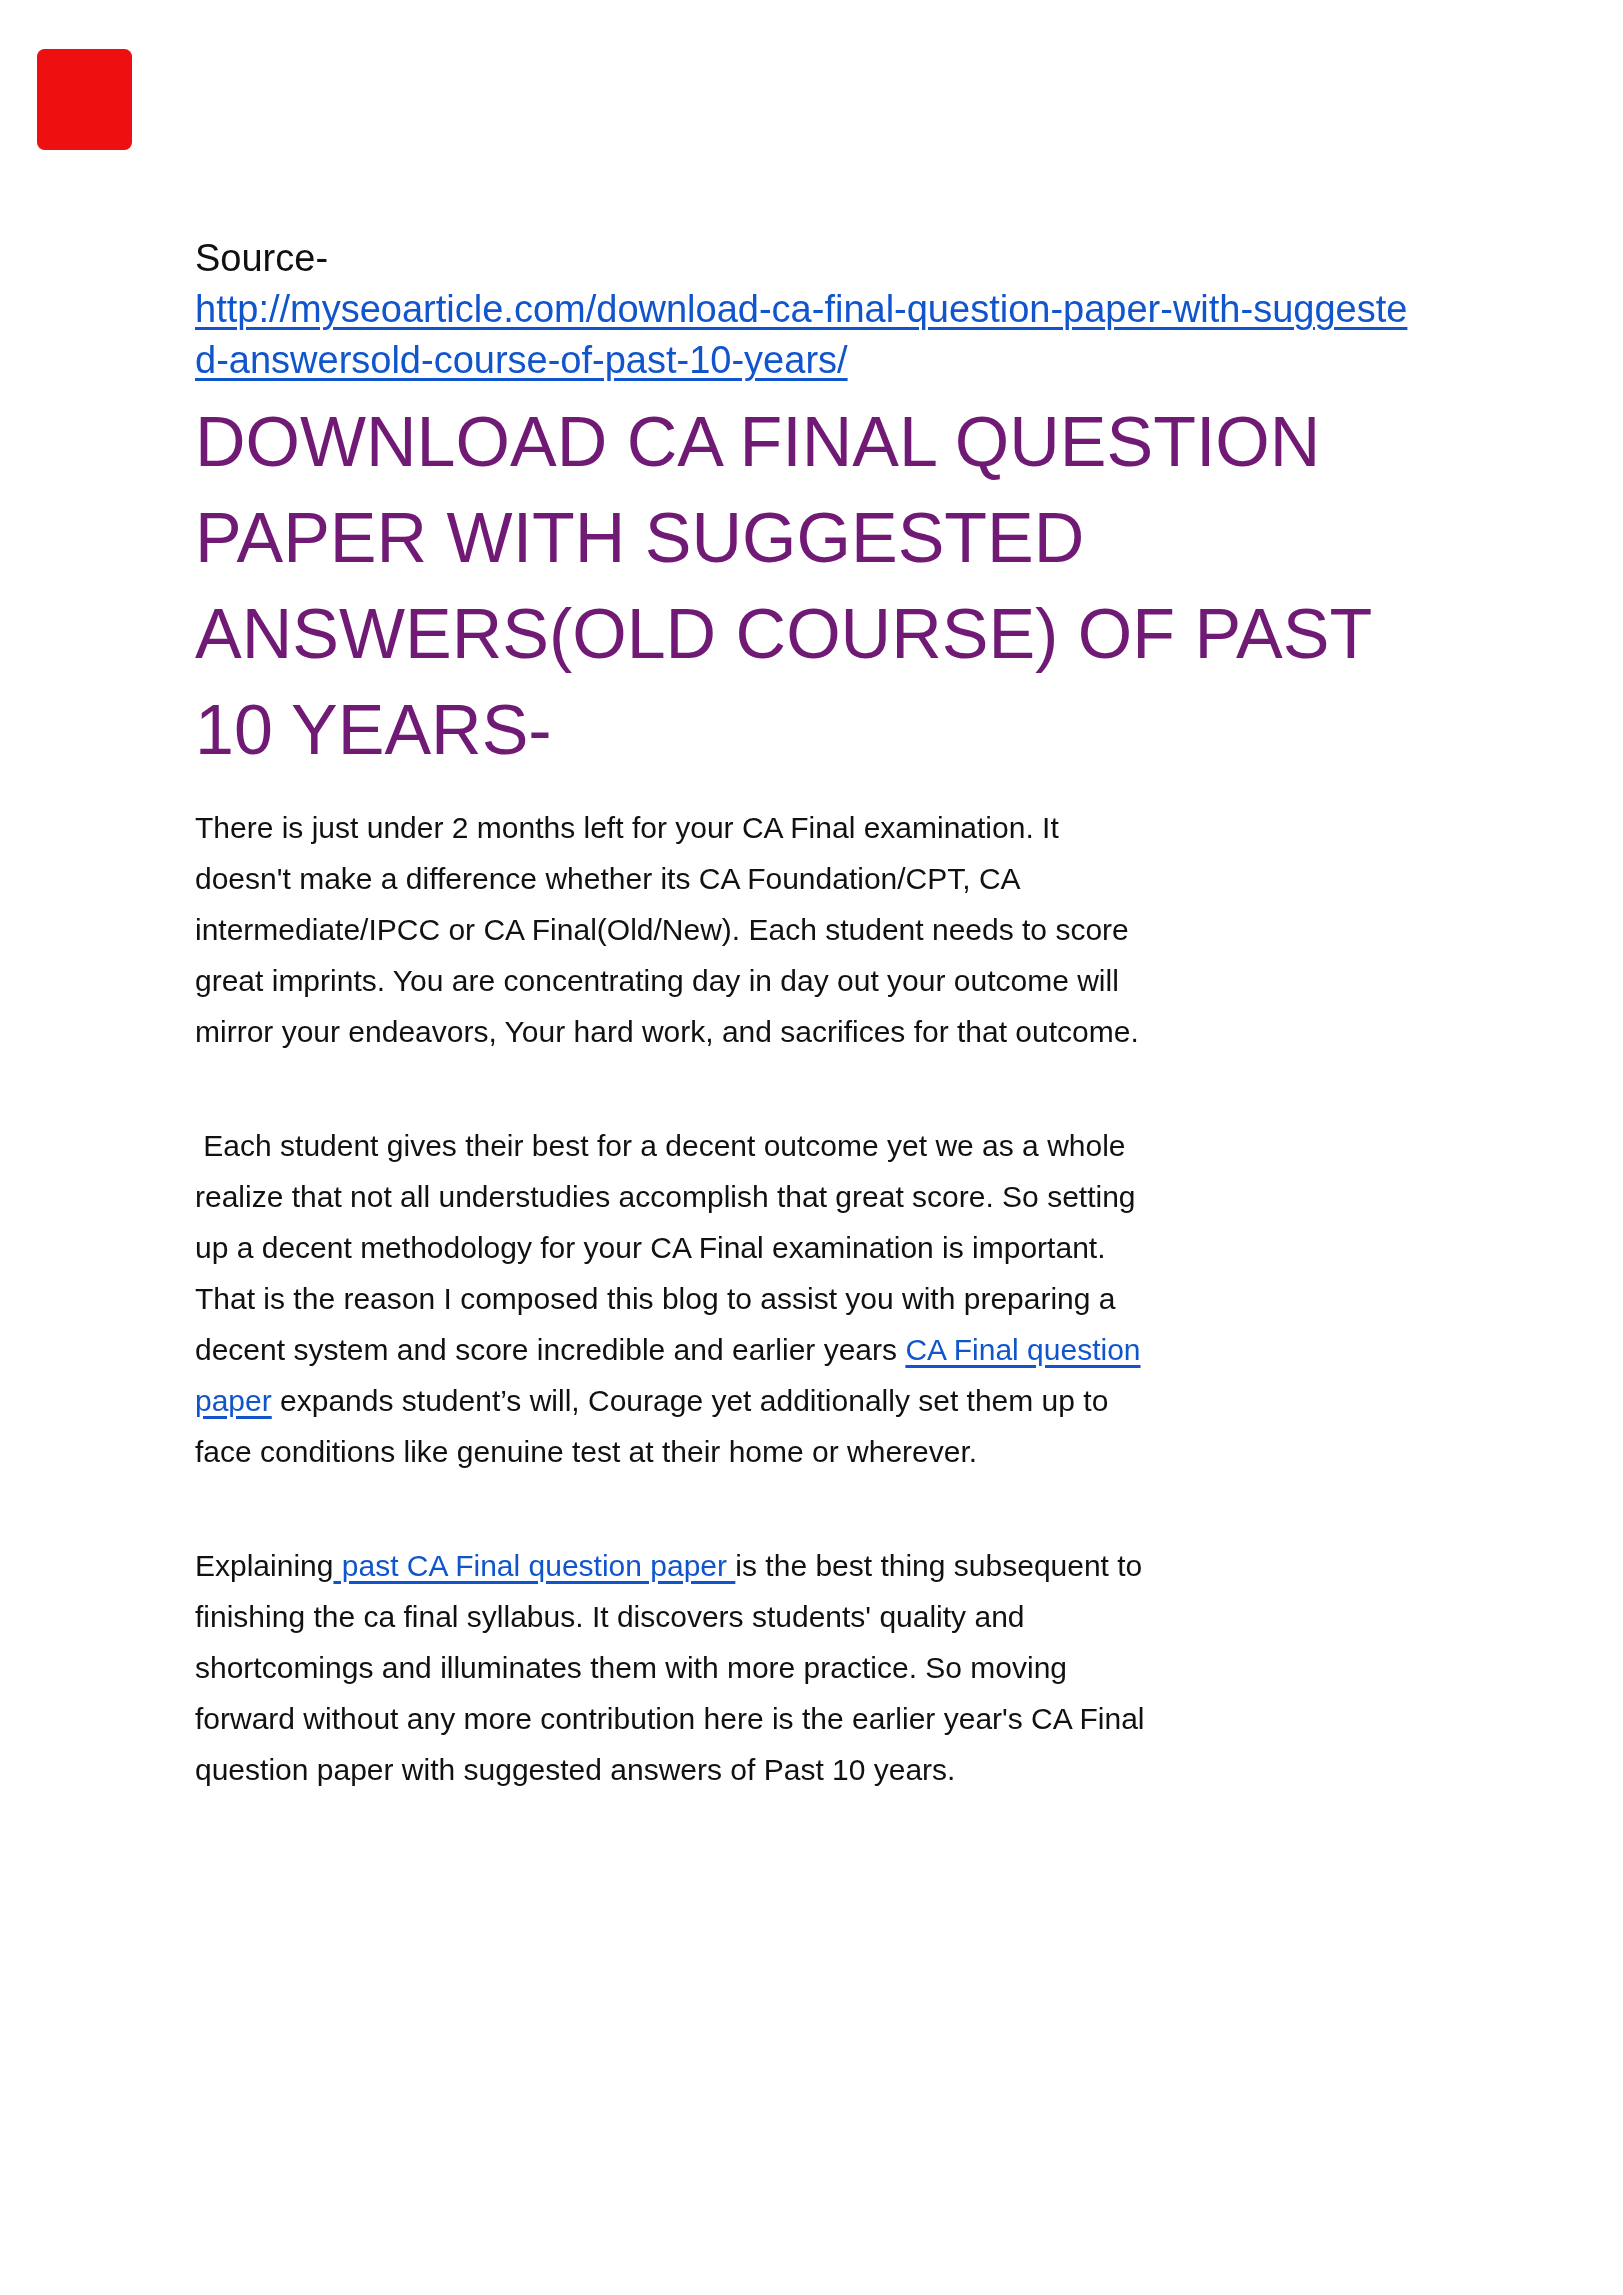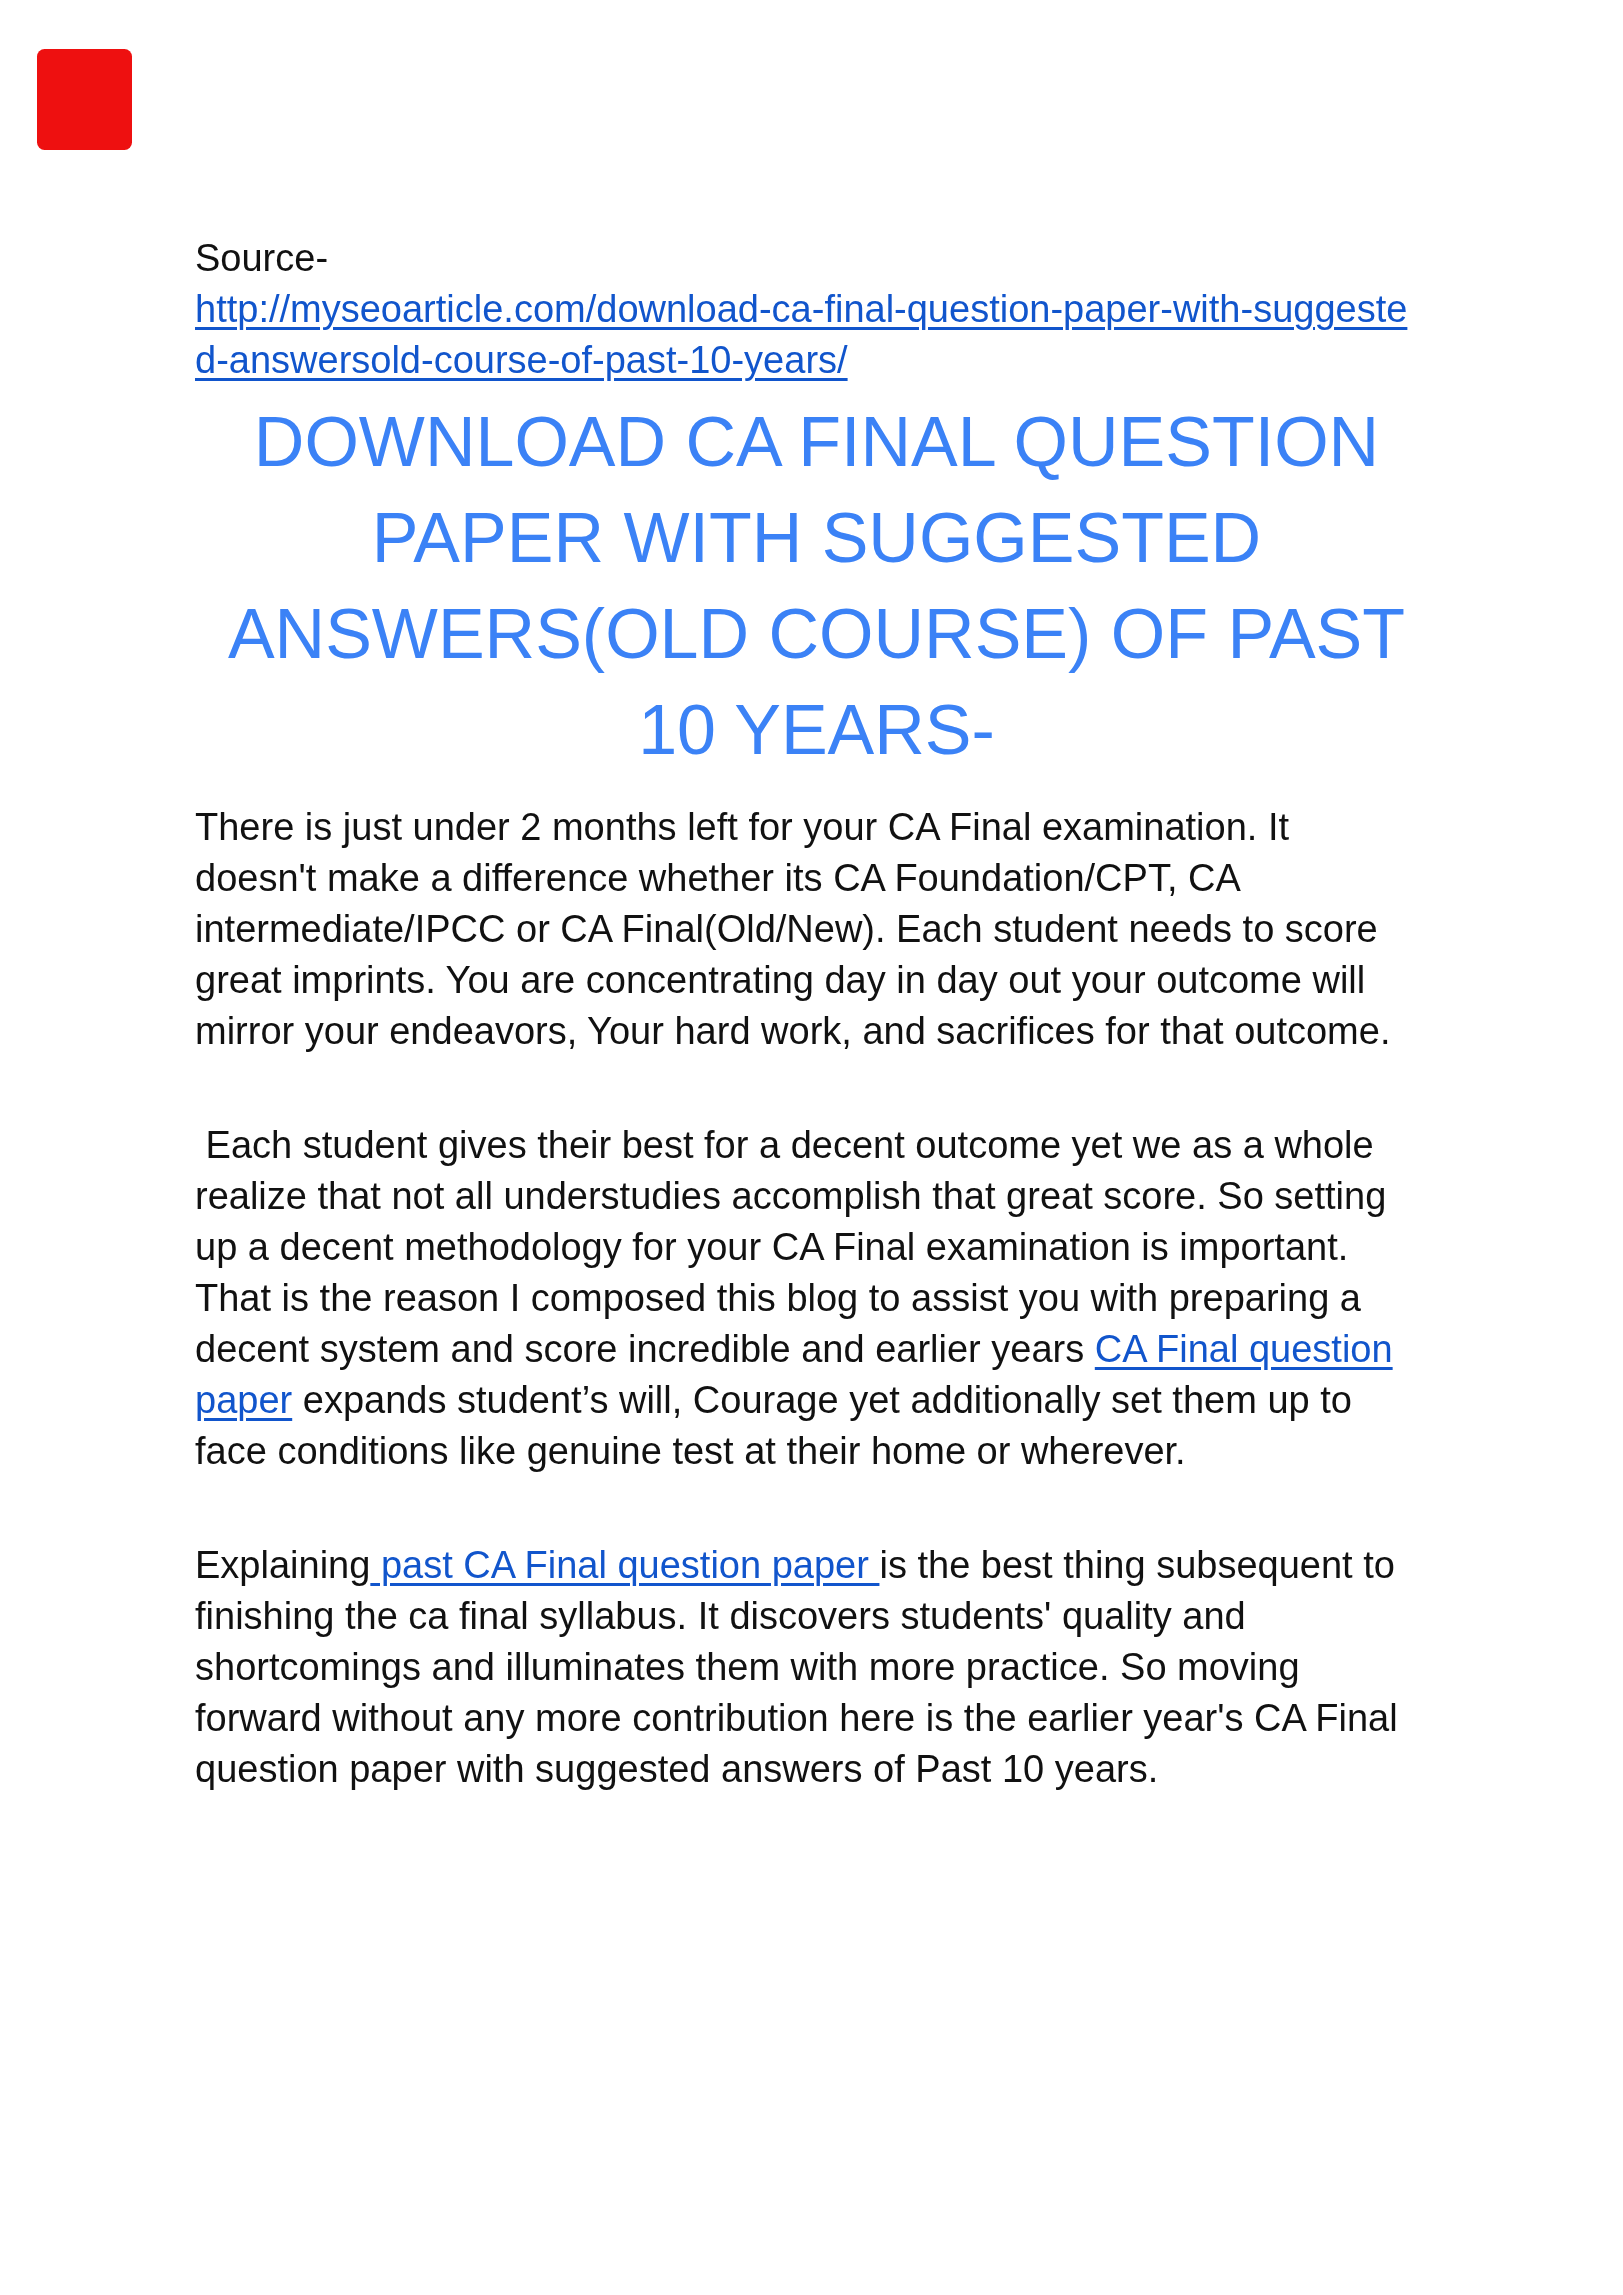--- a/index.html
+++ b/index.html
@@ -36,25 +36,24 @@
     margin: 0;
     white-space: nowrap;
   }
   h1.doc-title {
     font-size: 70px;
     line-height: 96px;
     font-weight: 400;
     letter-spacing: 0;
     margin: 7.6px 0 24px 0;
     white-space: nowrap;
-    color: #3b82f6;
-    text-align: center;
+    color: #701a75;
   }
   p.body-para {
-    font-size: 38px;
+    font-size: 30px;
     line-height: 51px;
     margin: 0 0 63px 0;
     white-space: nowrap;
   }
   a.doc-link {
     text-decoration: underline;
     text-underline-offset: 5px;
     text-decoration-thickness: 2.5px;
     cursor: pointer;
   }

